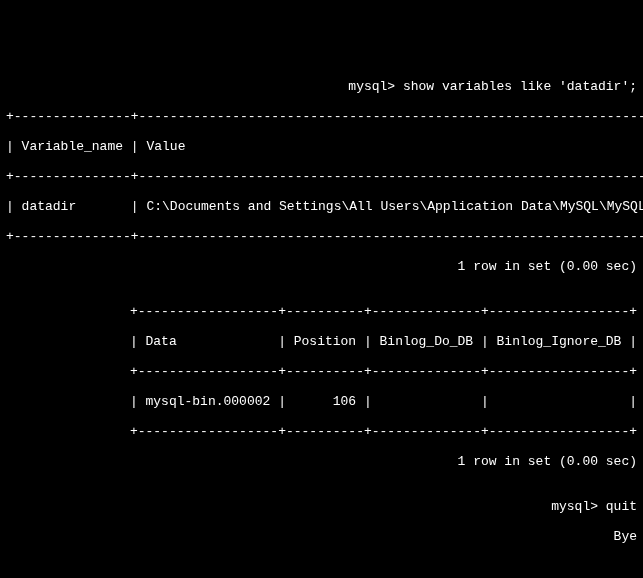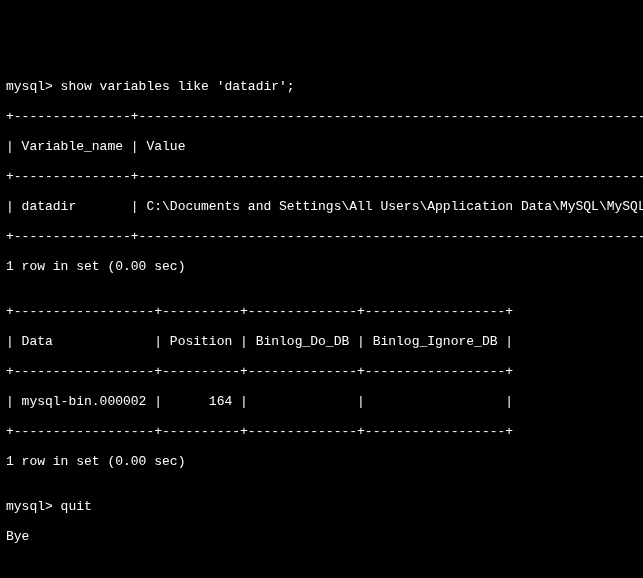--- a/index.html
+++ b/index.html
@@ -8,40 +8,40 @@
     color: #fff;
     font-family: "Consolas", "Courier New", monospace;
     font-size: 13px;
     line-height: 15px;
     padding: 4px 6px;
     width: 643px;
     height: 578px;
     overflow: hidden;
     white-space: pre;
   }
-  .line { white-space: pre; }
+  .line { white-space: pre; text-align: right; }
 </style>
 </head>
 <body>
 
 
 
 <div>
 <div class="line">mysql&gt; show variables like 'datadir';</div>
 <div class="line">+---------------+-----------------------------------------------------------------------------+</div>
 <div class="line">| Variable_name | Value                                                                       |</div>
 <div class="line">+---------------+-----------------------------------------------------------------------------+</div>
 <div class="line">| datadir       | C:\Documents and Settings\All Users\Application Data\MySQL\MySQL Server 5.1\Data\ |</div>
 <div class="line">+---------------+-----------------------------------------------------------------------------+</div>
 <div class="line">1 row in set (0.00 sec)</div>
 <div class="line"></div>
 <div class="line">+------------------+----------+--------------+------------------+</div>
 <div class="line">| Data             | Position | Binlog_Do_DB | Binlog_Ignore_DB |</div>
 <div class="line">+------------------+----------+--------------+------------------+</div>
-<div class="line">| mysql-bin.000002 |      164 |              |                  |</div>
+<div class="line">| mysql-bin.000002 |      106 |              |                  |</div>
 <div class="line">+------------------+----------+--------------+------------------+</div>
 <div class="line">1 row in set (0.00 sec)</div>
 <div class="line"></div>
 <div class="line">mysql&gt; quit</div>
 <div class="line">Bye</div>
 <div class="line"></div>
 
 
 
 

